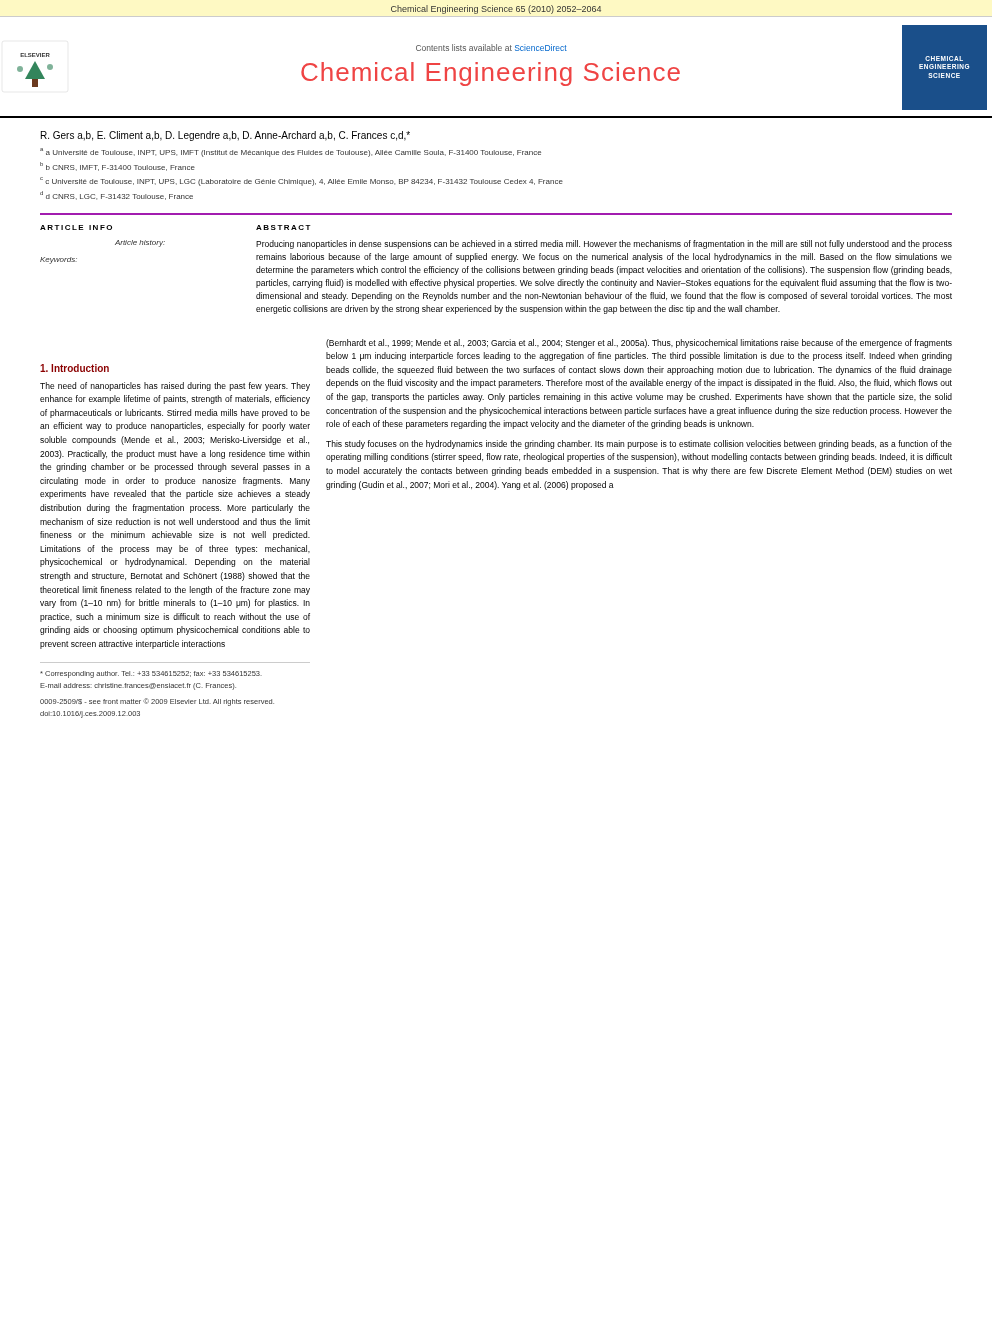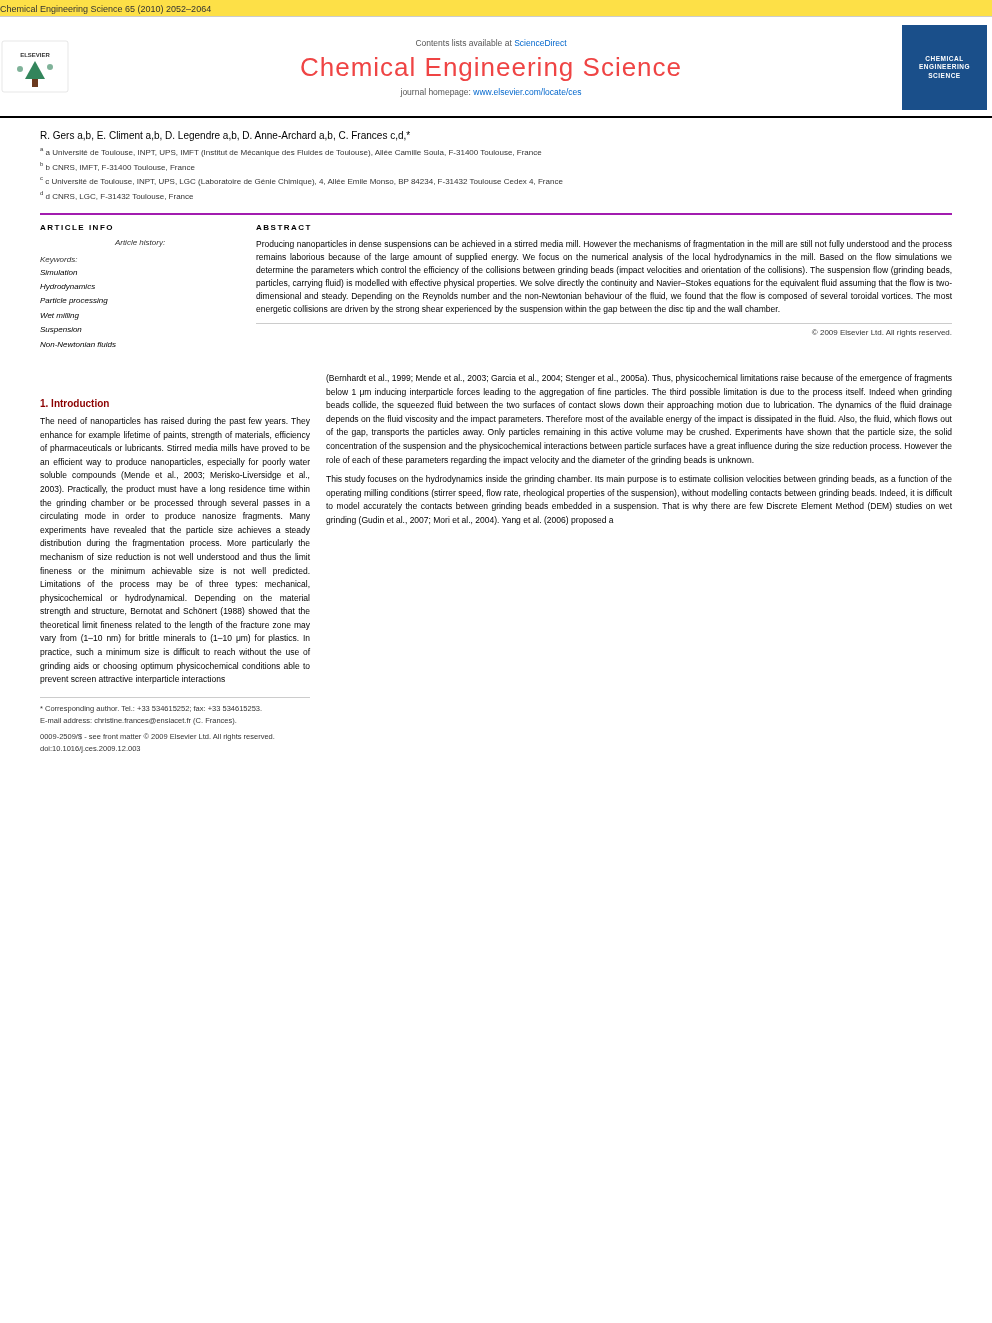--- a/index.html
+++ b/index.html
@@ -7,22 +7,23 @@
       background: #fff;
       font-family: 'Times New Roman', Times, serif;
       font-size: 10px;
       color: #000;
       width: 992px;
       min-height: 1323px;
     }
 
     
     .top-bar {
-      background: #fde047;
+      background: #fef9c3;
       border-bottom: 1px solid #ccc;
+      text-align: center;
       padding: 4px 0 2px;
       font-size: 9px;
       font-family: Arial, sans-serif;
       color: #333;
     }
 
     
     .journal-header {
       display: flex;
       align-items: center;
@@ -270,24 +271,20 @@
       <circle cx="50" cy="28" r="3" fill="#006633" opacity="0.5"></circle>
     </svg>
   </div>
 
   <div class="journal-center">
     <div class="sciencedirect-line">
       <span>Contents lists available at</span>
       <a href="#">ScienceDirect</a>
     </div>
     <div class="journal-title-main">Chemical Engineering Science</div>
-    <div class="journal-homepage-line">
-      <span>journal homepage:</span>
-      <a href="#">www.elsevier.com/locate/ces</a>
-    </div>
   </div>
 
   <div class="journal-logo-right">
     <div class="ces-logo-box">
       <div class="ces-title">
         <div>CHEMICAL</div>
         <div>ENGINEERING</div>
         <div>SCIENCE</div>
       </div>
     </div>
@@ -312,35 +309,26 @@
 
     <div class="left-col">
       <div class="col-section-title">ARTICLE INFO</div>
 
       <div class="article-info-block">
         <div class="article-info-label">Article history:</div>
       </div>
 
       <div class="keywords-block">
         <div class="article-info-label">Keywords:</div>
-        <div class="keywords-list">
-          <div>Simulation</div>
-          <div>Hydrodynamics</div>
-          <div>Particle processing</div>
-          <div>Wet milling</div>
-          <div>Suspension</div>
-          <div>Non-Newtonian fluids</div>
-        </div>
       </div>
     </div>
 
     <div class="right-col">
       <div class="col-section-title">ABSTRACT</div>
       <div class="abstract-text">Producing nanoparticles in dense suspensions can be achieved in a stirred media mill. However the mechanisms of fragmentation in the mill are still not fully understood and the process remains laborious because of the large amount of supplied energy. We focus on the numerical analysis of the local hydrodynamics in the mill. Based on the flow simulations we determine the parameters which control the efficiency of the collisions between grinding beads (impact velocities and orientation of the collisions). The suspension flow (grinding beads, particles, carrying fluid) is modelled with effective physical properties. We solve directly the continuity and Navier–Stokes equations for the equivalent fluid assuming that the flow is two-dimensional and steady. Depending on the Reynolds number and the non-Newtonian behaviour of the fluid, we found that the flow is composed of several toroidal vortices. The most energetic collisions are driven by the strong shear experienced by the suspension within the gap between the disc tip and the wall chamber.</div>
-      <div class="copyright-line">© 2009 Elsevier Ltd. All rights reserved.</div>
     </div>
   </div>
 </div>
 
 <div class="main-content">
 
   <div class="mc-left">
     <div class="section-heading">1.  Introduction</div>
     <div class="body-text">
       <span>The need of nanoparticles has raised during the past few years. They enhance for example lifetime of paints, strength of materials, efficiency of pharmaceuticals or lubricants. Stirred media mills have proved to be an efficient way to produce nanoparticles, especially for poorly water soluble compounds (Mende et al., 2003; Merisko-Liversidge et al., 2003). Practically, the product must have a long residence time within the grinding chamber or be processed through several passes in a circulating mode in order to produce nanosize fragments. Many experiments have revealed that the particle size achieves a steady distribution during the fragmentation process. More particularly the mechanism of size reduction is not well understood and thus the limit fineness or the minimum achievable size is not well predicted. Limitations of the process may be of three types: mechanical, physicochemical or hydrodynamical. Depending on the material strength and structure, Bernotat and Schönert (1988) showed that the theoretical limit fineness related to the length of the fracture zone may vary from (1–10 nm) for brittle minerals to (1–10 μm) for plastics. In practice, such a minimum size is difficult to reach without the use of grinding aids or choosing optimum physicochemical conditions able to prevent screen attractive interparticle interactions</span>

